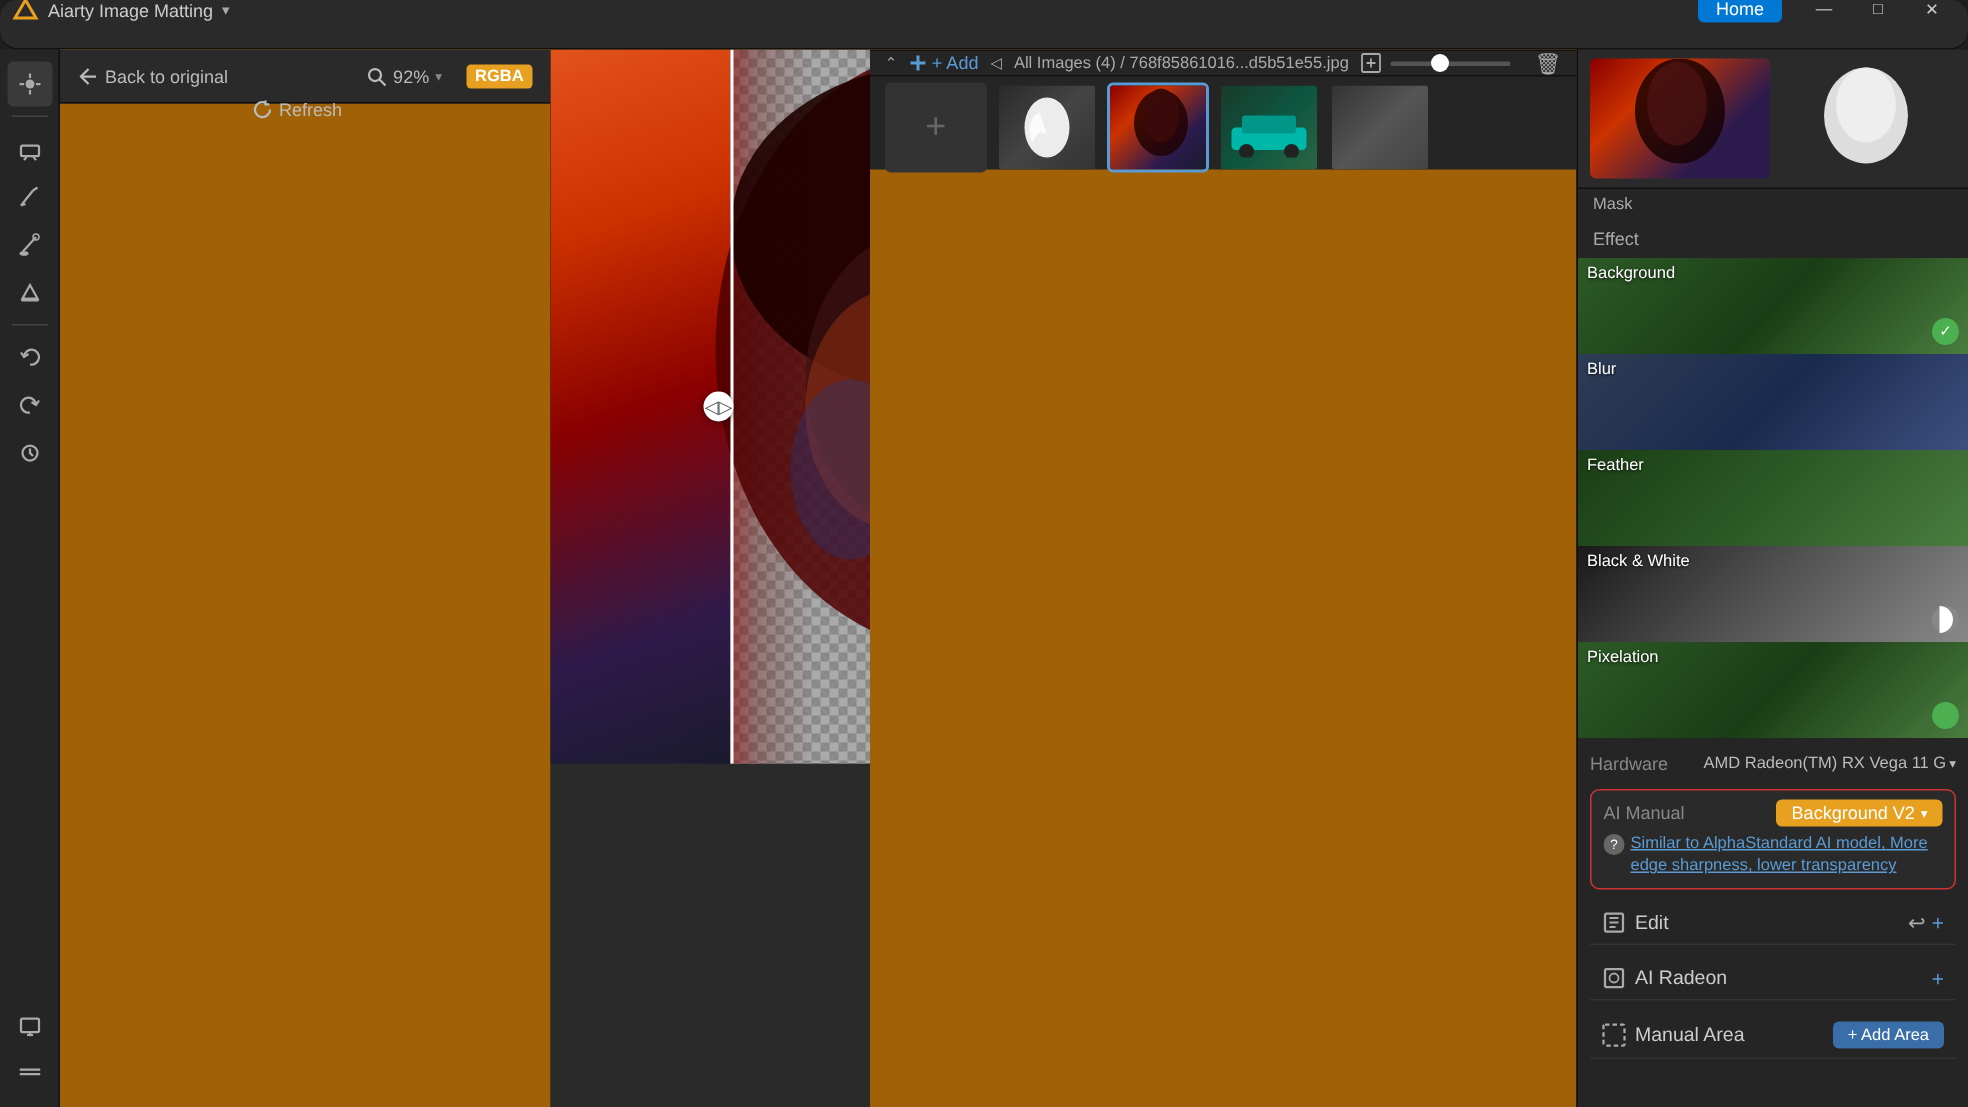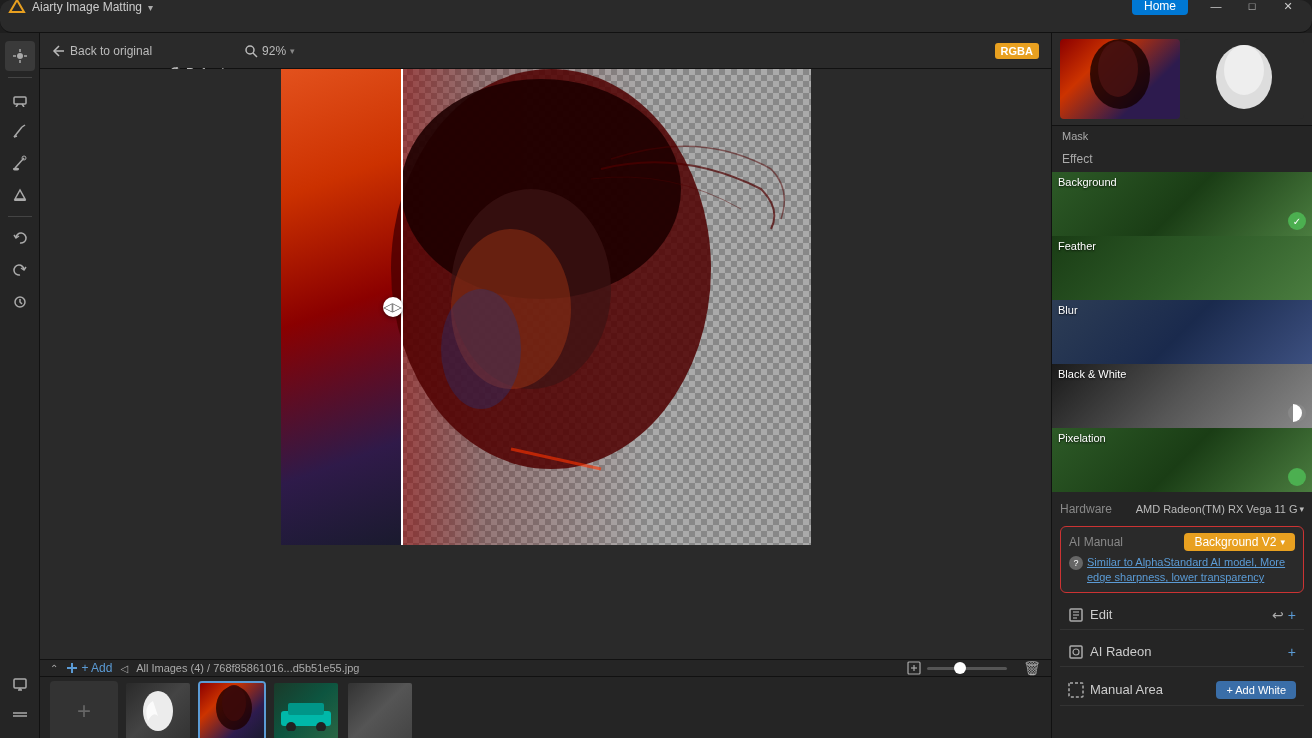--- a/index.html
+++ b/index.html
@@ -102,21 +102,21 @@
       height: 1px;
       background: #444;
       margin: 4px 0;
     }
     .tool-spacer { flex: 1; }
 
     
     #canvas-area {
       flex: 1;
       display: flex;
-      flex-direction: column;
+      flex-direction: row;
       background: #a16207;
       overflow: hidden;
     }
     #canvas-toolbar {
       height: 36px;
       background: #2a2a2a;
       display: flex;
       align-items: center;
       padding: 0 12px;
       gap: 16px;
@@ -832,26 +832,26 @@
     <div style="padding:4px 10px;font-size:11px;color:#aaa;background:#252525;">Mask</div>
 
     <div id="effects-panel">
       <div id="effects-label">Effect</div>
 
       <div class="effect-item bg-bg">
         <span class="effect-label">Background</span>
         <div class="effect-check">✓</div>
       </div>
 
+      <div class="effect-item bg-blur">
+        <span class="effect-label">Blur</span>
+      </div>
+
       <div class="effect-item bg-feather">
         <span class="effect-label">Feather</span>
-      </div>
-
-      <div class="effect-item bg-blur">
-        <span class="effect-label">Blur</span>
       </div>
 
       <div class="effect-item bg-bw">
         <span class="effect-label">Black &amp; White</span>
         <div style="position:absolute;bottom:6px;right:6px;width:18px;height:18px;background:#888;border-radius:50%;display:flex;align-items:center;justify-content:center;">
           <div style="width:9px;height:18px;background:#fff;border-radius:0 9px 9px 0;"></div>
         </div>
       </div>
 
       <div class="effect-item bg-pix" style="height:64px;">
@@ -915,20 +915,20 @@
       </div>
 
       <div id="manual-area-section">
         <div class="panel-section-left">
           <svg width="16" height="16" viewBox="0 0 16 16" class="panel-section-icon">
               <rect x="1" y="1" width="14" height="14" rx="1" fill="none" stroke="#aaa" stroke-width="1.5" stroke-dasharray="3,2"></rect>
             </svg>
           <span class="panel-section-label">Manual Area</span>
         </div>
         <div id="add-area-btn">
-          <span>+ Add White</span>
+          <span>+ Add Area</span>
         </div>
       </div>
 
     </div>
 
   </div>
 </div>
 
 </body></html>

